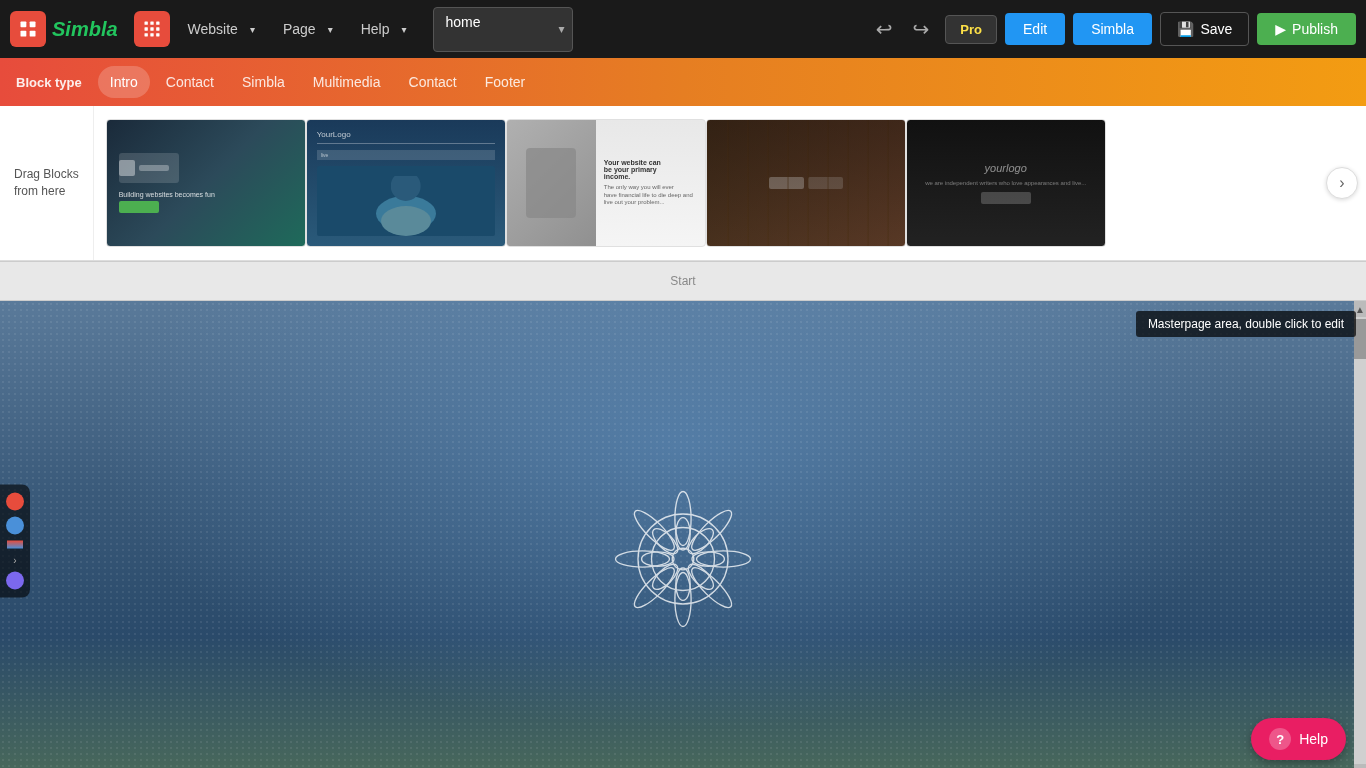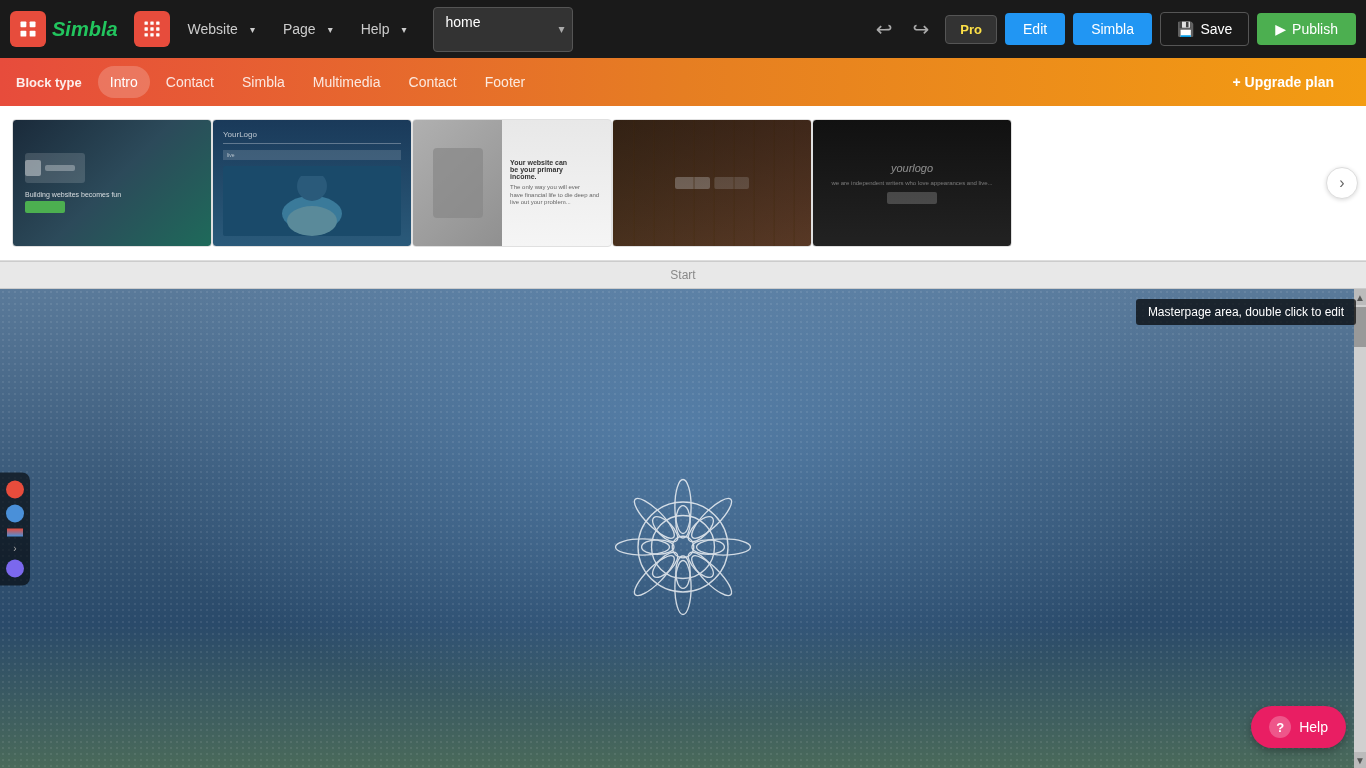--- a/index.html
+++ b/index.html
@@ -284,21 +284,21 @@
       font-size: 16px;
       color: #666;
       box-shadow: 0 1px 4px rgba(0,0,0,0.15);
     }
 
     
     .start-bar {
       display: flex;
       align-items: center;
       justify-content: center;
-      height: 28px;
+      height: 40px;
       background: #e8e8e8;
       border-top: 1px solid #ccc;
       border-bottom: 1px solid #ccc;
     }
     .start-label {
       font-size: 12px;
       color: #888;
     }
 
     
@@ -507,24 +507,27 @@
 </div>
 
 <div class="block-type-bar">
   <span class="block-type-label">Block type</span>
   <button class="block-tab active">Intro</button>
   <button class="block-tab">Contact</button>
   <button class="block-tab">Simbla</button>
   <button class="block-tab">Multimedia</button>
   <button class="block-tab">Contact</button>
   <button class="block-tab">Footer</button>
-  <button class="upgrade-plan">+ Upgrade plan</button>
 </div>
 
 <div class="block-chooser">
+  <div class="drag-label">
+    <span>Drag Blocks</span>
+    <span>from here</span>
+  </div>
   <div class="templates-row">
 
     <div class="template-card tpl-1">
       <div class="tpl-1-content">
         <div class="tpl-1-logo" style="display:flex;align-items:center;gap:4px;">
           <div style="width:16px;height:16px;background:rgba(255,255,255,0.4);border-radius:2px;"></div>
           <div style="width:30px;height:6px;background:rgba(255,255,255,0.3);border-radius:2px;"></div>
         </div>
         <div style="color:rgba(255,255,255,0.8);font-size:7px;margin-bottom:3px;">Building websites becomes fun</div>
         <div style="width:40px;height:12px;background:#4CAF50;border-radius:2px;"></div>

